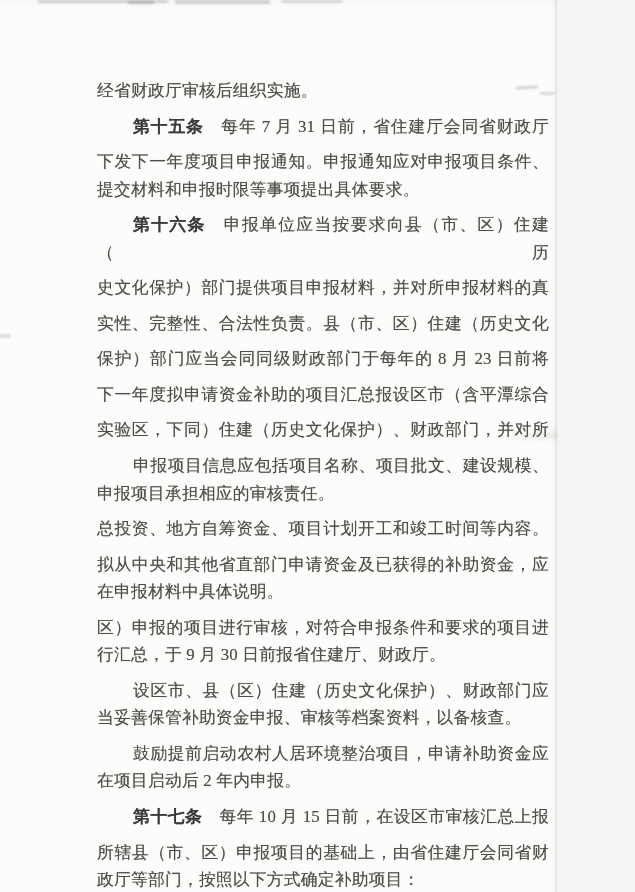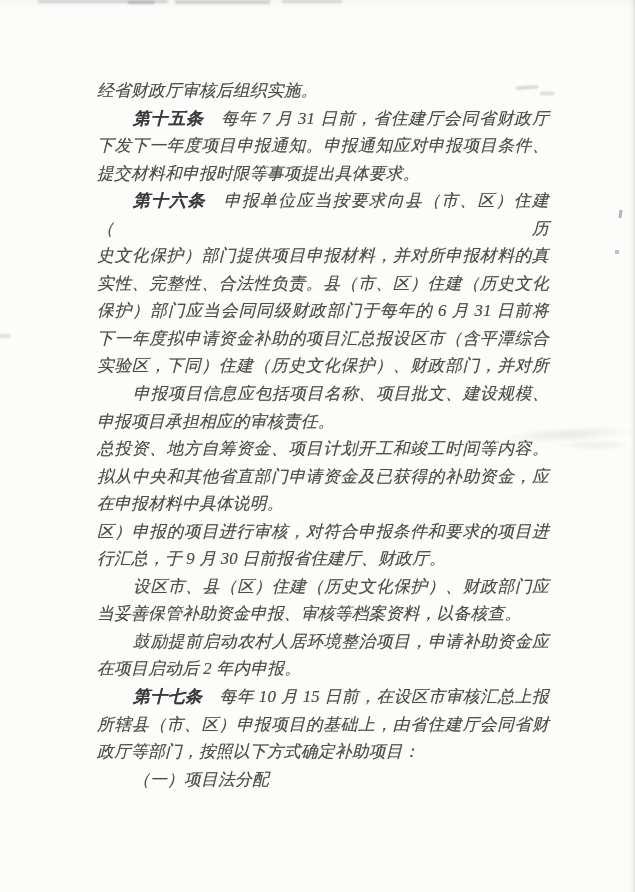--- a/index.html
+++ b/index.html
@@ -3,39 +3,38 @@
 <meta charset="utf-8">
 <style>
   html, body { margin: 0; padding: 0; }
   body {
     width: 635px; height: 892px;
     background: #f4f4f2;
     font-family: "Liberation Serif", serif;
   }
   .page {
     position: relative;
-    width: 635px; height: 892px;
+    width: 557px; height: 892px;
     background: #fcfcfb;
     background-image:
       linear-gradient(180deg, rgba(150,150,145,0.06) 0px, rgba(255,255,255,0) 10px),
       linear-gradient(270deg, rgba(120,120,118,0.07) 0px, rgba(255,255,255,0) 6px);
     overflow: hidden;
-    font-style: italic;
   }
   .doc {
     position: absolute;
     left: 97px; top: 77px; width: 452px;
     font-size: 16.8px;
     line-height: 27.55px;
     color: #4e4d49;
     letter-spacing: 0.2px;
     text-shadow: 0 0 0.7px rgba(86,85,80,0.55);
   }
   .line { min-height: 27.55px; }
-  .justify { text-align: justify; text-align-last: justify; }
+  .justify { text-align: justify; text-align-last: justify; margin-top: 8px; }
   .indent { text-indent: 2.15em; }
   .b { font-weight: bold; color: #3a393c; text-shadow: 0 0 0.6px rgba(48,47,52,0.6); }
 
   
   .art { position: absolute; pointer-events: none; }
   .art-top1 { left: 38px;  top: 0; width: 130px; height: 3px; background: rgba(130,130,128,0.35); filter: blur(1px); }
   .art-top2 { left: 175px; top: 0; width: 95px;  height: 4px; background: rgba(120,120,118,0.30); filter: blur(1.2px); }
   .art-top3 { left: 282px; top: 0; width: 60px;  height: 3px; background: rgba(130,130,125,0.30); filter: blur(1px); }
   .art-top4 { left: 128px; top: 1px; width: 26px; height: 3px; background: rgba(110,110,108,0.35); filter: blur(0.8px); }
   .art-mark1 { left: 516px; top: 86px; width: 22px; height: 3px; background: rgba(150,148,142,0.40); filter: blur(0.8px); transform: rotate(-4deg); }
@@ -71,21 +70,21 @@
   <div class="art art-edge"></div>
 
   <div class="doc">
     <div class="line"><span>经省财政厅审核后组织实施。</span></div>
     <div class="line indent justify"><span class="b">第十五条</span><span>　每年 7 月 31 日前，省住建厅会同省财政厅</span></div>
     <div class="line justify"><span>下发下一年度项目申报通知。申报通知应对申报项目条件、</span></div>
     <div class="line"><span>提交材料和申报时限等事项提出具体要求。</span></div>
     <div class="line indent justify"><span class="b">第十六条</span><span>　申报单位应当按要求向县（市、区）住建（历</span></div>
     <div class="line justify"><span>史文化保护）部门提供项目申报材料，并对所申报材料的真</span></div>
     <div class="line justify"><span>实性、完整性、合法性负责。县（市、区）住建（历史文化</span></div>
-    <div class="line justify"><span>保护）部门应当会同同级财政部门于每年的 6 月 31 日前将</span></div>
+    <div class="line justify"><span>保护）部门应当会同同级财政部门于每年的 8 月 23 日前将</span></div>
     <div class="line justify"><span>下一年度拟申请资金补助的项目汇总报设区市（含平潭综合</span></div>
     <div class="line justify"><span>实验区，下同）住建（历史文化保护）、财政部门，并对所</span></div>
     <div class="line indent justify"><span>申报项目信息应包括项目名称、项目批文、建设规模、</span></div>
     <div class="line"><span>申报项目承担相应的审核责任。</span></div>
     <div class="line justify"><span>总投资、地方自筹资金、项目计划开工和竣工时间等内容。</span></div>
     <div class="line justify"><span>拟从中央和其他省直部门申请资金及已获得的补助资金，应</span></div>
     <div class="line"><span>在申报材料中具体说明。</span></div>
     <div class="line justify"><span>区）申报的项目进行审核，对符合申报条件和要求的项目进</span></div>
     <div class="line"><span>行汇总，于 9 月 30 日前报省住建厅、财政厅。</span></div>
     <div class="line indent justify"><span>设区市、县（区）住建（历史文化保护）、财政部门应</span></div>

